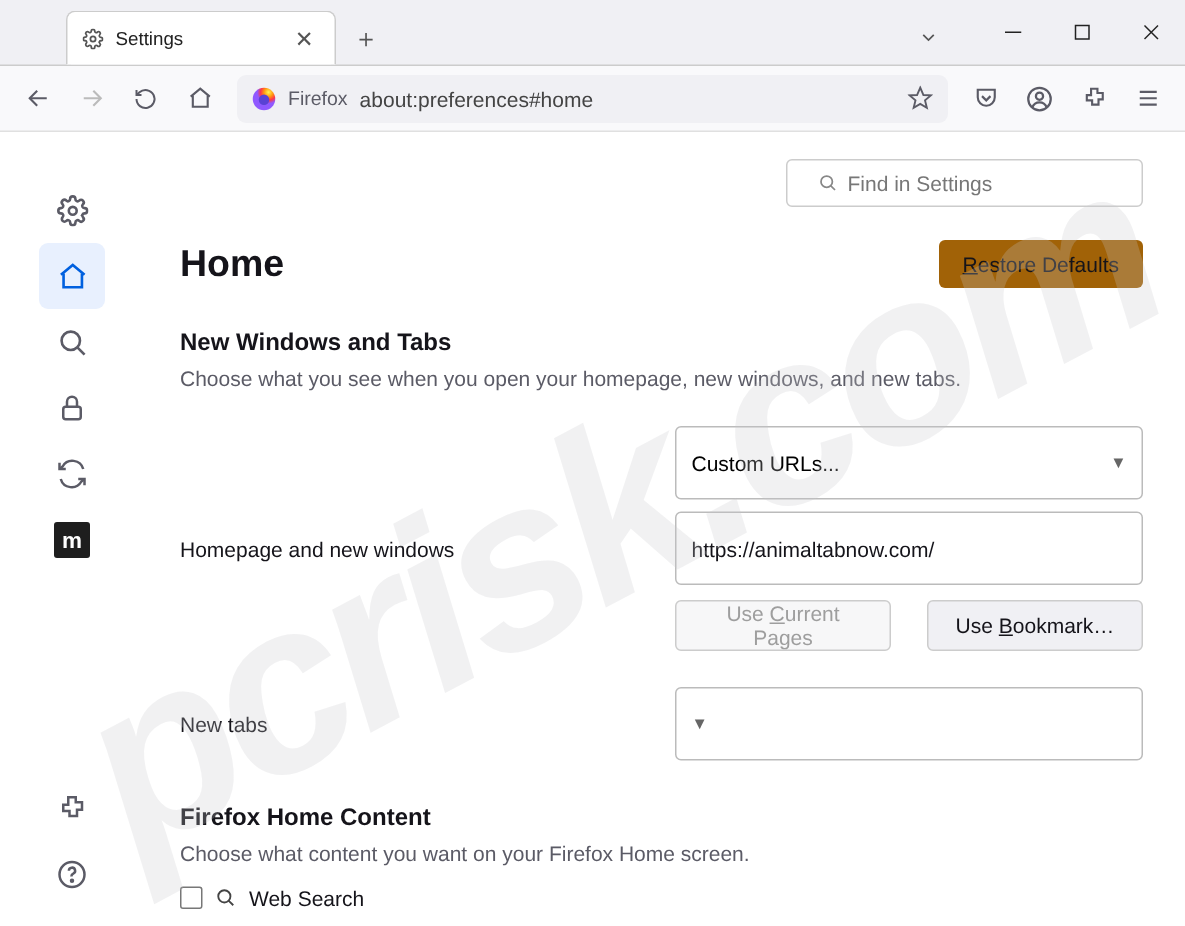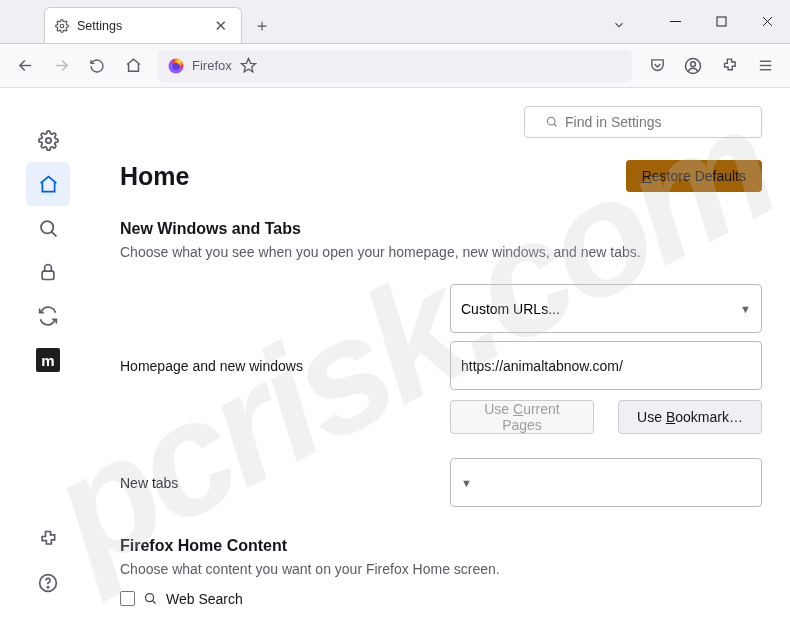--- a/index.html
+++ b/index.html
@@ -1,20 +1,20 @@
 <!DOCTYPE html>
 <html><head>
 <meta charset="utf-8">
 <style>
 * { box-sizing: border-box; margin: 0; padding: 0; font-family: "Segoe UI", Arial, sans-serif; }
 body { width: 790px; height: 617px; background: #fff; overflow: hidden; position: relative; }
 
 
 .titlebar { height: 44px; display: flex; align-items: flex-end; background: #f0f0f4; border-bottom: 1px solid #ccc; }
-.tab { display: flex; align-items: center; background: #fff; border: 1px solid #ccc; border-bottom: none; border-radius: 6px 6px 0 0; height: 36px; margin-left: 44px; padding: 0 10px; width: 198px; position: relative; }
+.tab { display: flex; align-items: center; background: #fff; border: 1px solid #ccc; border-bottom: none; border-radius: 6px 6px 0 0; height: 36px; margin-left: 44px; padding: 0 10px; width: 180px; position: relative; }
 .tab .gear { width: 14px; height: 14px; margin-right: 8px; }
 .tab-title { font-size: 12.5px; color: #222; flex: 1; }
 .tab-close { font-size: 15px; color: #555; cursor: pointer; padding: 0 4px; }
 .newtab { width: 28px; height: 28px; display: flex; align-items: center; justify-content: center; font-size: 17px; color: #555; margin-left: 6px; margin-bottom: 4px; cursor: pointer; }
 .titlebar-spacer { flex: 1; }
 .window-controls { display: flex; align-items: center; height: 44px; }
 .tab-dropdown { width: 30px; display:flex; justify-content:center; align-items:center; height:36px; margin-bottom:0px; margin-right:18px; }
 .wc { width: 46px; height: 32px; display: flex; align-items: center; justify-content: center; cursor: pointer; }
 
 
@@ -139,20 +139,21 @@
             <stop offset="0%" stop-color="#fff44f"></stop>
             <stop offset="40%" stop-color="#ff980e"></stop>
             <stop offset="70%" stop-color="#ff3647"></stop>
             <stop offset="100%" stop-color="#9059ff"></stop>
           </radialGradient>
         </defs>
         <circle cx="16" cy="16" r="15" fill="url(#g1)"></circle>
         <circle cx="16" cy="17" r="7" fill="#5a42d4"></circle>
       </svg>
     <span class="ff-label">Firefox</span>
+    <span class="url-text">about:preferences#home</span>
     <span class="star-btn">
         <svg width="17" height="17" viewBox="0 0 24 24" fill="none" stroke="currentColor" stroke-width="1.8">
           <polygon points="12 2 15 9 22 9.3 16.5 14 18.2 21 12 17.3 5.8 21 7.5 14 2 9.3 9 9"></polygon>
         </svg>
       </span>
   </div>
 
   <div class="nav-btn">
       <svg width="17" height="17" viewBox="0 0 24 24" fill="none" stroke="currentColor" stroke-width="2">
         <path d="M4 4h16v7a8 8 0 0 1-16 0z"></path>

